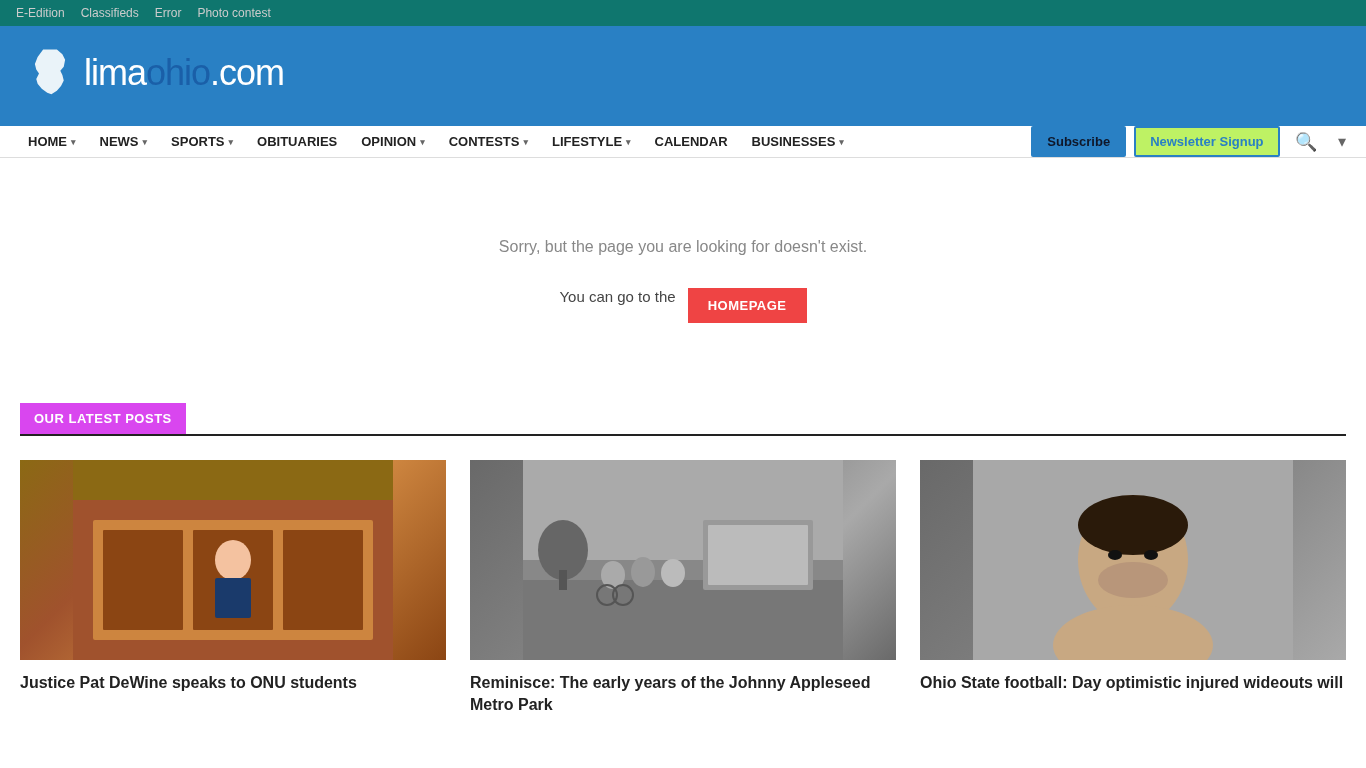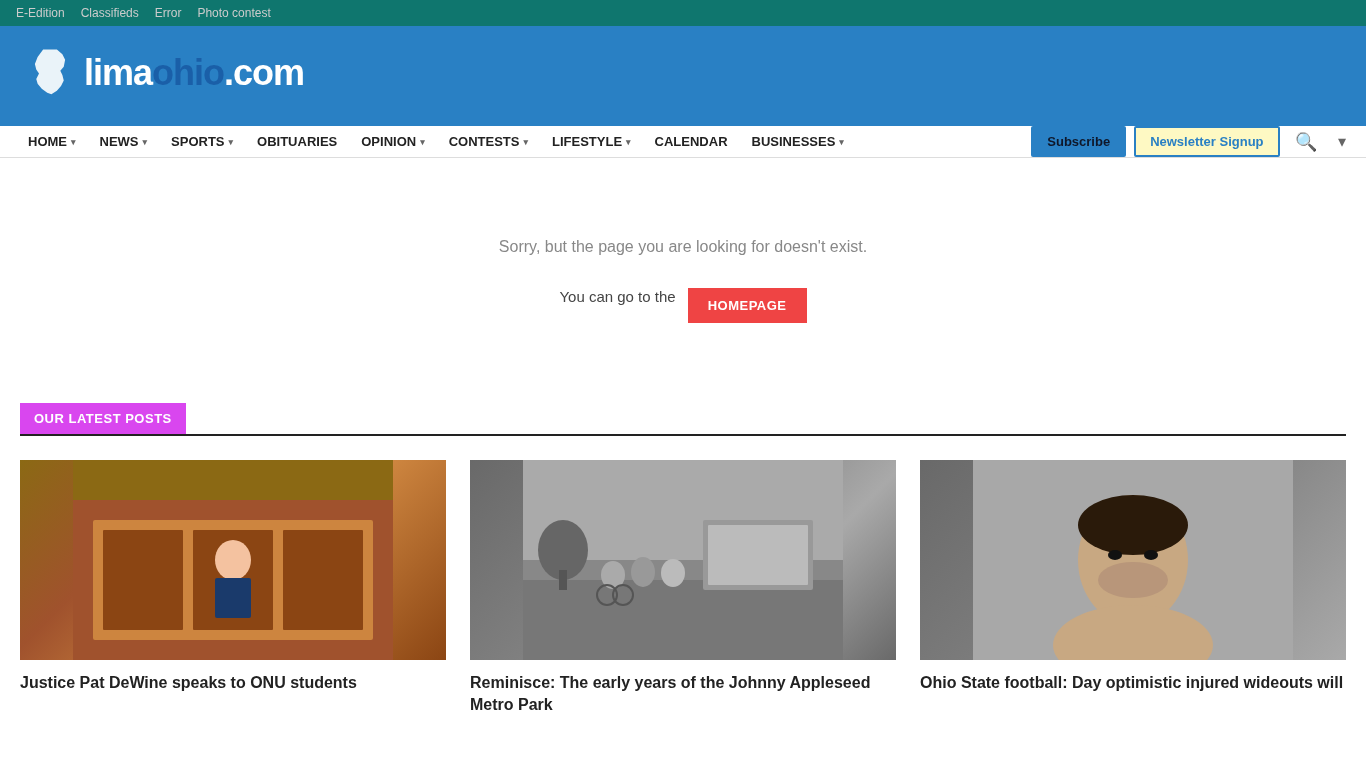--- a/index.html
+++ b/index.html
@@ -25,21 +25,21 @@
     .header {
       background: #2980c4;
       padding: 10px 20px 16px 20px;
       display: flex;
       align-items: center;
       justify-content: space-between;
       min-height: 100px;
     }
     .logo-text {
       font-size: 36px;
-      font-weight: bold;
+      font-weight: normal;
       color: #fff;
       letter-spacing: -1px;
     }
     .logo-ohio-shape {
       width: 60px;
       height: 55px;
       margin-right: 4px;
     }
 
     
@@ -87,21 +87,21 @@
       background: #2980c4;
       color: #0f172a;
       border: none;
       padding: 8px 16px;
       font-size: 13px;
       font-weight: 700;
       cursor: pointer;
       border-radius: 2px;
     }
     .btn-newsletter {
-      background: #fef9c3;
+      background: #bef264;
       color: #2980c4;
       border: 2px solid #2980c4;
       padding: 6px 14px;
       font-size: 13px;
       font-weight: 700;
       cursor: pointer;
       border-radius: 2px;
     }
     .search-icon-btn {
       background: none;

